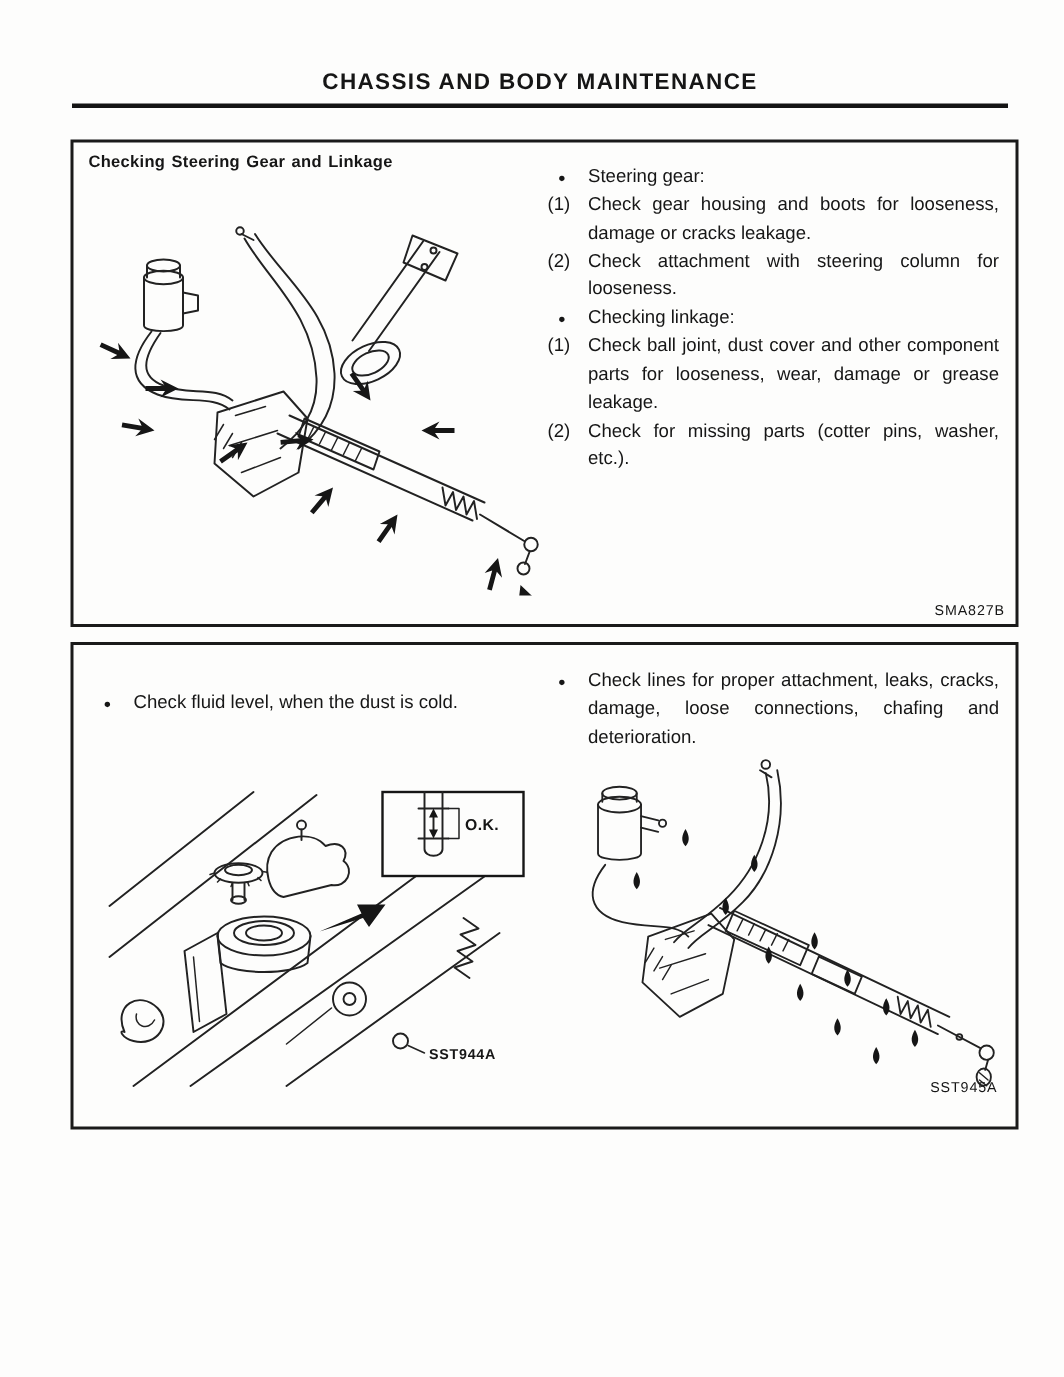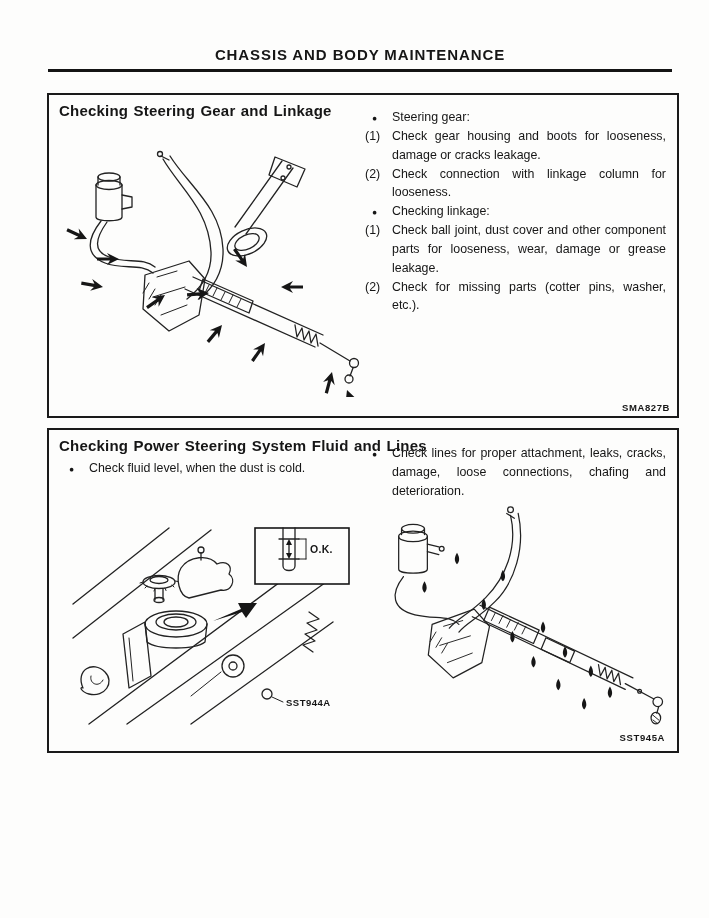--- a/index.html
+++ b/index.html
@@ -19,39 +19,39 @@
     background:#141414;
   }
   .box {
     position:absolute; left:47px; width:628px; height:321px;
     border:2px solid #1a1a1a; background:#fdfdfc;
   }
   .box1 { top:93px; }
   .box2 { top:428px; }
   .box-title {
     position:absolute; top:7px; left:10px; margin:0;
-    font-size:15px; font-weight:bold; letter-spacing:0.2px; word-spacing:1px;
+    font-size:11px; font-weight:bold; letter-spacing:0.2px; word-spacing:1px;
   }
   .col-right {
     position:absolute; left:316px; top:13px; width:301px;
     font-size:12.4px; line-height:1.52;
   }
   .li { display:flex; }
   .marker { flex:none; width:27px; }
   .marker.b { width:20px; margin-left:7px; font-size:8.5px; padding-top:3.5px; }
   .txt { flex:1; text-align:justify; text-align-last:left; }
   .left-item {
     position:absolute; left:13px; top:29px; width:300px;
     font-size:12.4px; line-height:1.5; display:flex;
   }
   .figcode {
-    position:absolute; font-size:9.5px; font-weight:bold; letter-spacing:0.6px;
+    position:absolute; font-size:9.5px; font-weight:normal; letter-spacing:0.6px;
   }
   .figcode.pos-sma { right:7px; bottom:3px; }
-  .figcode.pos-sst945 { right:12px; bottom:8px; }
+  .figcode.pos-sst945 { right:12px; bottom:20px; }
   .illus { position:absolute; }
   .illus1 { left:8px;  top:52px; }
   .illus2 { left:22px; top:96px; }
   .illus3 { left:320px; top:72px; }
   svg { display:block; }
   svg .ln { fill:none; stroke:#222; stroke-width:1.3; stroke-linecap:round; stroke-linejoin:round; }
   svg .thin { stroke-width:1; }
   svg .solid { fill:#161616; stroke:none; }
   svg text { font-family:"Liberation Sans", sans-serif; fill:#161616; }
   svg .ok-label { font-size:10.5px; font-weight:bold; letter-spacing:0.3px; }
@@ -72,21 +72,21 @@
       <div class="li">
         <span class="marker b">●</span>
         <span class="txt">Steering gear:</span>
       </div>
       <div class="li">
         <span class="marker">(1)</span>
         <span class="txt">Check gear housing and boots for looseness, damage or cracks leakage.</span>
       </div>
       <div class="li">
         <span class="marker">(2)</span>
-        <span class="txt">Check connection with linkage column for looseness.</span>
+        <span class="txt">Check attachment with steering column for looseness.</span>
       </div>
       <div class="li">
         <span class="marker b">●</span>
         <span class="txt">Checking linkage:</span>
       </div>
       <div class="li">
         <span class="marker">(1)</span>
         <span class="txt">Check ball joint, dust cover and other component parts for looseness, wear, damage or grease leakage.</span>
       </div>
       <div class="li">
@@ -149,21 +149,20 @@
         <use href="#arr1" transform="translate(208,196) rotate(-55)"></use>
         <use href="#arr1" transform="translate(275,225) rotate(-75)"></use>
         <use href="#arr1" transform="translate(290,243) rotate(-110)"></use>
       </g>
     </svg>
 
     <div class="figcode pos-sma">SMA827B</div>
   </section>
 
   <section class="box box2">
-    <h2 class="box-title">Checking Power Steering System Fluid and Lines</h2>
 
     <div class="left-item">
       <span class="marker b">●</span>
       <span class="txt">Check fluid level, when the dust is cold.</span>
     </div>
 
     <div class="col-right" style="top:14px">
       <div class="li">
         <span class="marker b">●</span>
         <span class="txt">Check lines for proper attachment, leaks, cracks, damage, loose connections, chafing and deterioration.</span>

